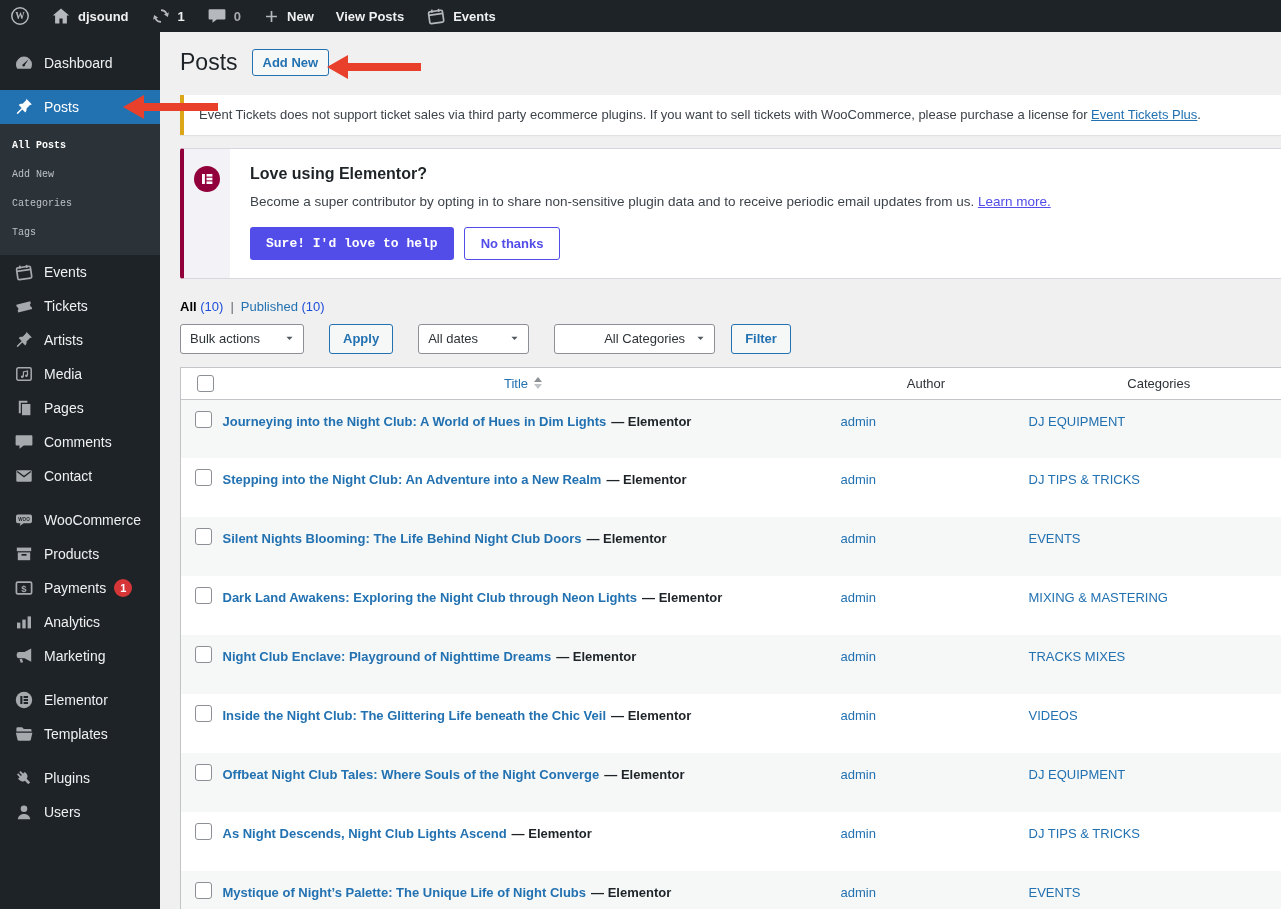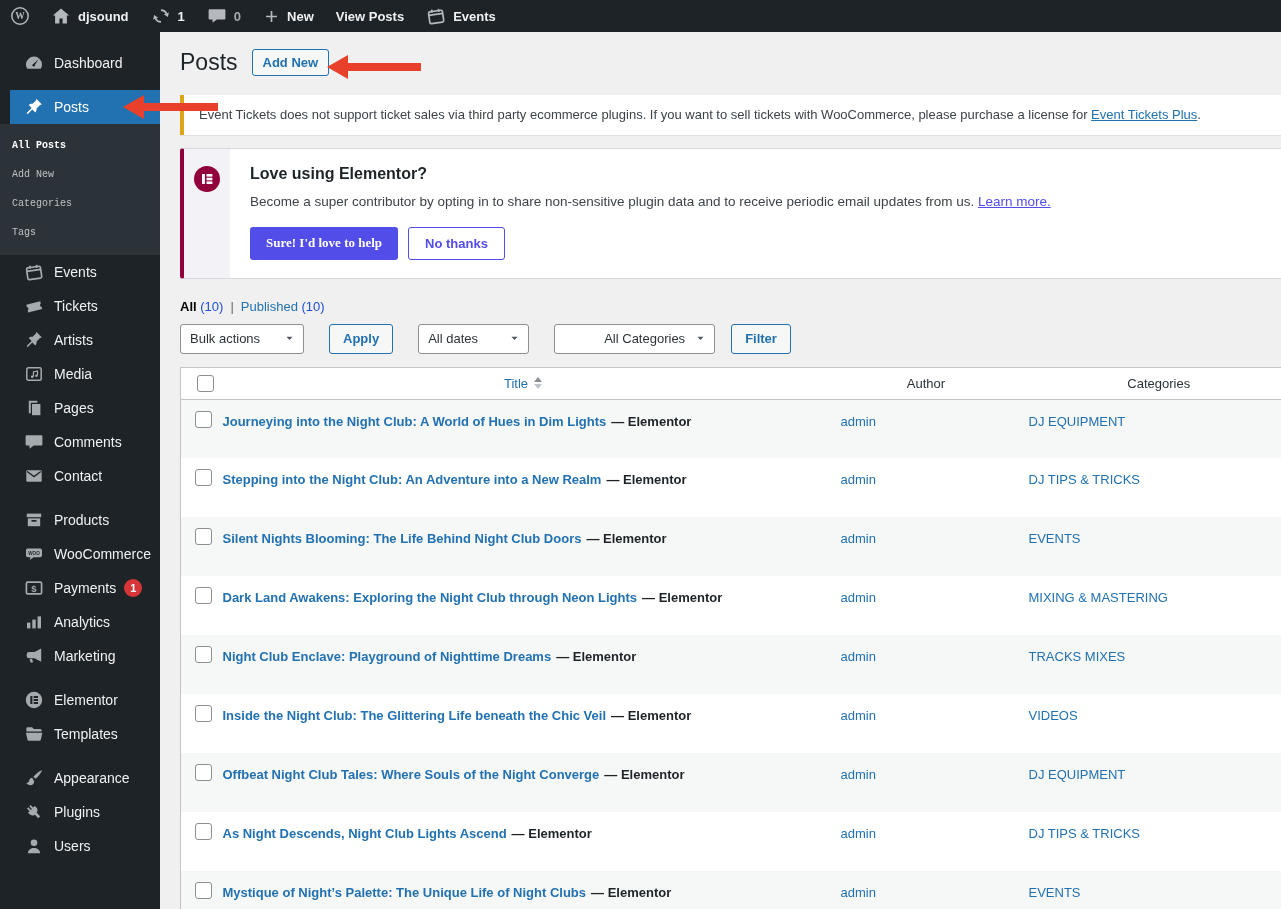--- a/index.html
+++ b/index.html
@@ -15,21 +15,21 @@
   #adminbar{position:absolute;top:0;left:0;right:0;height:32px;background:#1d2327;display:flex;align-items:stretch;color:#f0f0f1;z-index:40;}
   .ab-item{display:flex;align-items:center;gap:7px;padding:0 11px;font-size:13px;cursor:pointer;white-space:nowrap;}
   .ab-item:first-child{padding:0 10px;}
   .ab-icon{width:20px;height:20px;color:#b5b9bd;flex:0 0 auto;}
   .ab-icon.small{width:17px;height:17px;}
   .ab-label{color:#f0f0f1;font-weight:bold;}
   .ab-label.dim{color:#a7aaad;}
 
   
   #sidebar{position:absolute;top:32px;left:0;width:160px;bottom:0;background:#1d2327;padding-top:14px;z-index:30;box-sizing:border-box;}
-  .menu-item{display:flex;align-items:center;height:34px;padding:0 8px 0 14px;color:#f0f0f1;font-size:14px;cursor:pointer;margin-left:10px;}
+  .menu-item{display:flex;align-items:center;height:34px;padding:0 8px 0 14px;color:#f0f0f1;font-size:14px;cursor:pointer;}
   .menu-icon{width:20px;height:20px;margin-right:10px;color:#a7aaad;flex:0 0 auto;}
   .menu-item.active{background:#2271b1;color:#fff;}
   .menu-item.active .menu-icon{color:#fff;}
   .menu-gap{height:10px;}
   .submenu{background:#2c3338;padding:7px 0 8px;}
   .submenu-item{display:block;padding:7px 12px;font-size:10px;line-height:15px;color:#bdc1c6;cursor:pointer;font-family:Liberation Mono, monospace;}
   .submenu-item.current{color:#fff;font-weight:bold;}
   .menu-badge{margin-left:8px;background:#d63638;color:#fff;border-radius:50%;min-width:18px;height:18px;line-height:18px;text-align:center;font-size:11px;font-weight:bold;}
 
   
@@ -43,21 +43,21 @@
   .notice a{color:#2271b1;text-decoration:underline;cursor:pointer;}
 
   .elementor-notice{width:1120px;box-sizing:border-box;margin-top:13px;background:#fff;border:1px solid #d5d8dc;border-left:4px solid #92003b;border-radius:3px;display:flex;min-height:131px;overflow:hidden;}
   .e-aside{width:46px;background:#f3f2f7;display:flex;justify-content:center;padding-top:17px;flex:0 0 auto;box-sizing:border-box;}
   .e-logo{width:26px;height:26px;}
   .e-main{padding:16px 20px 16px;flex:1;}
   .e-main h3{margin:0 0 9px;font-size:16px;font-weight:bold;color:#1d2327;}
   .e-main p{margin:0;font-size:13.5px;color:#3c434a;line-height:1.5;}
   .e-main a{color:#524ce8;text-decoration:underline;cursor:pointer;}
   .e-buttons{margin-top:15px;display:flex;gap:10px;}
-  .e-primary{background:#524ce8;color:#fff;border:none;border-radius:3px;padding:8px 16px;font-size:13px;font-weight:600;font-family:Liberation Serif, serif;cursor:pointer;}
+  .e-primary{background:#524ce8;color:#fff;border:none;border-radius:3px;padding:8px 16px;font-size:13px;font-weight:600;font-family:Liberation Mono, monospace;cursor:pointer;}
   .e-secondary{background:#fff;color:#524ce8;border:1px solid #524ce8;border-radius:3px;padding:8px 16px;font-size:13px;font-weight:600;font-family:inherit;cursor:pointer;}
 
   .subsubsub{margin-top:20px;font-size:13px;display:flex;align-items:center;gap:7px;}
   .subsubsub a{color:#2271b1;cursor:pointer;}
   .subsubsub a.current .v-label{color:#000;font-weight:bold;}
   .subsubsub .count{color:#1d4ed8;font-weight:400;}
   .subsubsub .sep{color:#646970;}
 
   .tablenav{margin-top:10px;display:flex;align-items:center;}
   .select{height:30px;box-sizing:border-box;background:#fff;border:1px solid #8c8f94;border-radius:3px;display:flex;align-items:center;justify-content:space-between;padding:0 8px 0 9px;font-size:13px;color:#2c3338;cursor:pointer;}
@@ -245,38 +245,38 @@
       <a class="menu-item" data-name="sidebar-item-contact">
         <span class="menu-icon" data-name="envelope-icon">
           <svg viewBox="0 0 20 20">
             <rect x="2.3" y="4.3" width="15.4" height="11.4" rx="1.2" fill="currentColor"></rect>
             <path d="M3.2 5.6l6.8 5 6.8-5" fill="none" stroke="#1d2327" stroke-width="1.3"></path>
           </svg>
         </span>
         <span class="menu-label" data-name="sidebar-item-label">Contact</span>
       </a>
       <div class="menu-gap" data-name="menu-separator"></div>
-      <a class="menu-item" data-name="sidebar-item-products">
-        <span class="menu-icon" data-name="products-icon">
-          <svg viewBox="0 0 20 20" fill="currentColor">
-            <path d="M2.8 3.6h14.4v3.6H2.8z"></path>
-            <path d="M3.8 8.4h12.4v7.8H3.8z"></path>
-            <rect x="7.5" y="10" width="5" height="1.7" fill="#1d2327"></rect>
-          </svg>
-        </span>
-        <span class="menu-label" data-name="sidebar-item-label">Products</span>
-      </a>
       <a class="menu-item" data-name="sidebar-item-woocommerce">
         <span class="menu-icon" data-name="woocommerce-icon">
           <svg viewBox="0 0 20 20">
             <path d="M3.8 4.4h12.4A1.9 1.9 0 0118 6.3v5a1.9 1.9 0 01-1.8 1.9H9.7L5.7 16l.8-2.8h-2.7A1.9 1.9 0 012 11.3v-5a1.9 1.9 0 011.8-1.9z" fill="currentColor"></path>
             <text x="10" y="10.9" text-anchor="middle" font-size="4.6" font-weight="bold" font-family="Liberation Sans,sans-serif" fill="#1d2327">WOO</text>
           </svg>
         </span>
         <span class="menu-label" data-name="sidebar-item-label">WooCommerce</span>
+      </a>
+      <a class="menu-item" data-name="sidebar-item-products">
+        <span class="menu-icon" data-name="products-icon">
+          <svg viewBox="0 0 20 20" fill="currentColor">
+            <path d="M2.8 3.6h14.4v3.6H2.8z"></path>
+            <path d="M3.8 8.4h12.4v7.8H3.8z"></path>
+            <rect x="7.5" y="10" width="5" height="1.7" fill="#1d2327"></rect>
+          </svg>
+        </span>
+        <span class="menu-label" data-name="sidebar-item-label">Products</span>
       </a>
       <a class="menu-item" data-name="sidebar-item-payments">
         <span class="menu-icon" data-name="payments-icon">
           <svg viewBox="0 0 20 20">
             <rect x="2.4" y="4.2" width="15.2" height="11.6" rx="1.4" fill="none" stroke="currentColor" stroke-width="1.7"></rect>
             <text x="10" y="13.6" text-anchor="middle" font-size="9.5" font-weight="bold" font-family="Liberation Sans,sans-serif" fill="currentColor">$</text>
           </svg>
         </span>
         <span class="menu-label" data-name="sidebar-item-label">Payments</span>
         <span class="menu-badge" data-name="payments-count-badge">1</span>
@@ -316,29 +316,20 @@
       <a class="menu-item" data-name="sidebar-item-templates">
         <span class="menu-icon" data-name="folder-icon">
           <svg viewBox="0 0 20 20" fill="currentColor">
             <path d="M2.4 4.6a1.4 1.4 0 011.4-1.4h4.3l1.7 1.9h6.4a1.4 1.4 0 011.4 1.4v1.1H2.4V4.6z"></path>
             <path d="M1.9 8.7h16.5l-1.6 7a1.4 1.4 0 01-1.4 1.1H4.9a1.4 1.4 0 01-1.4-1.1l-1.6-7z"></path>
           </svg>
         </span>
         <span class="menu-label" data-name="sidebar-item-label">Templates</span>
       </a>
       <div class="menu-gap" data-name="menu-separator"></div>
-      <a class="menu-item" data-name="sidebar-item-appearance">
-        <span class="menu-icon" data-name="paintbrush-icon">
-          <svg viewBox="0 0 20 20" fill="currentColor">
-            <path d="M18.2 2c-3.3 1.2-7 4.4-8.8 6.8l2 2C13.8 9 17 5.3 18.2 2z"></path>
-            <path d="M8.3 9.8c-1.7 0-3.2 1.4-3.3 3.4-.6 1.2-1.4 1.7-2.8 1.9 1 1.5 2.7 2.1 4.2 2.1 2.1 0 3.8-1.6 3.8-3.7L8.3 9.8z"></path>
-          </svg>
-        </span>
-        <span class="menu-label" data-name="sidebar-item-label">Appearance</span>
-      </a>
       <a class="menu-item" data-name="sidebar-item-plugins">
         <span class="menu-icon" data-name="plug-icon">
           <svg viewBox="0 0 20 20" fill="currentColor">
             <g transform="rotate(-45 10 10)">
               <path d="M7.5 2.6h1.8v3.7h1.4V2.6h1.8v3.7h2.3v1.9a4.4 4.4 0 01-3.5 4.3v4.9H8.7v-4.9a4.4 4.4 0 01-3.5-4.3V6.3h2.3V2.6z"></path>
             </g>
           </svg>
         </span>
         <span class="menu-label" data-name="sidebar-item-label">Plugins</span>
       </a>

